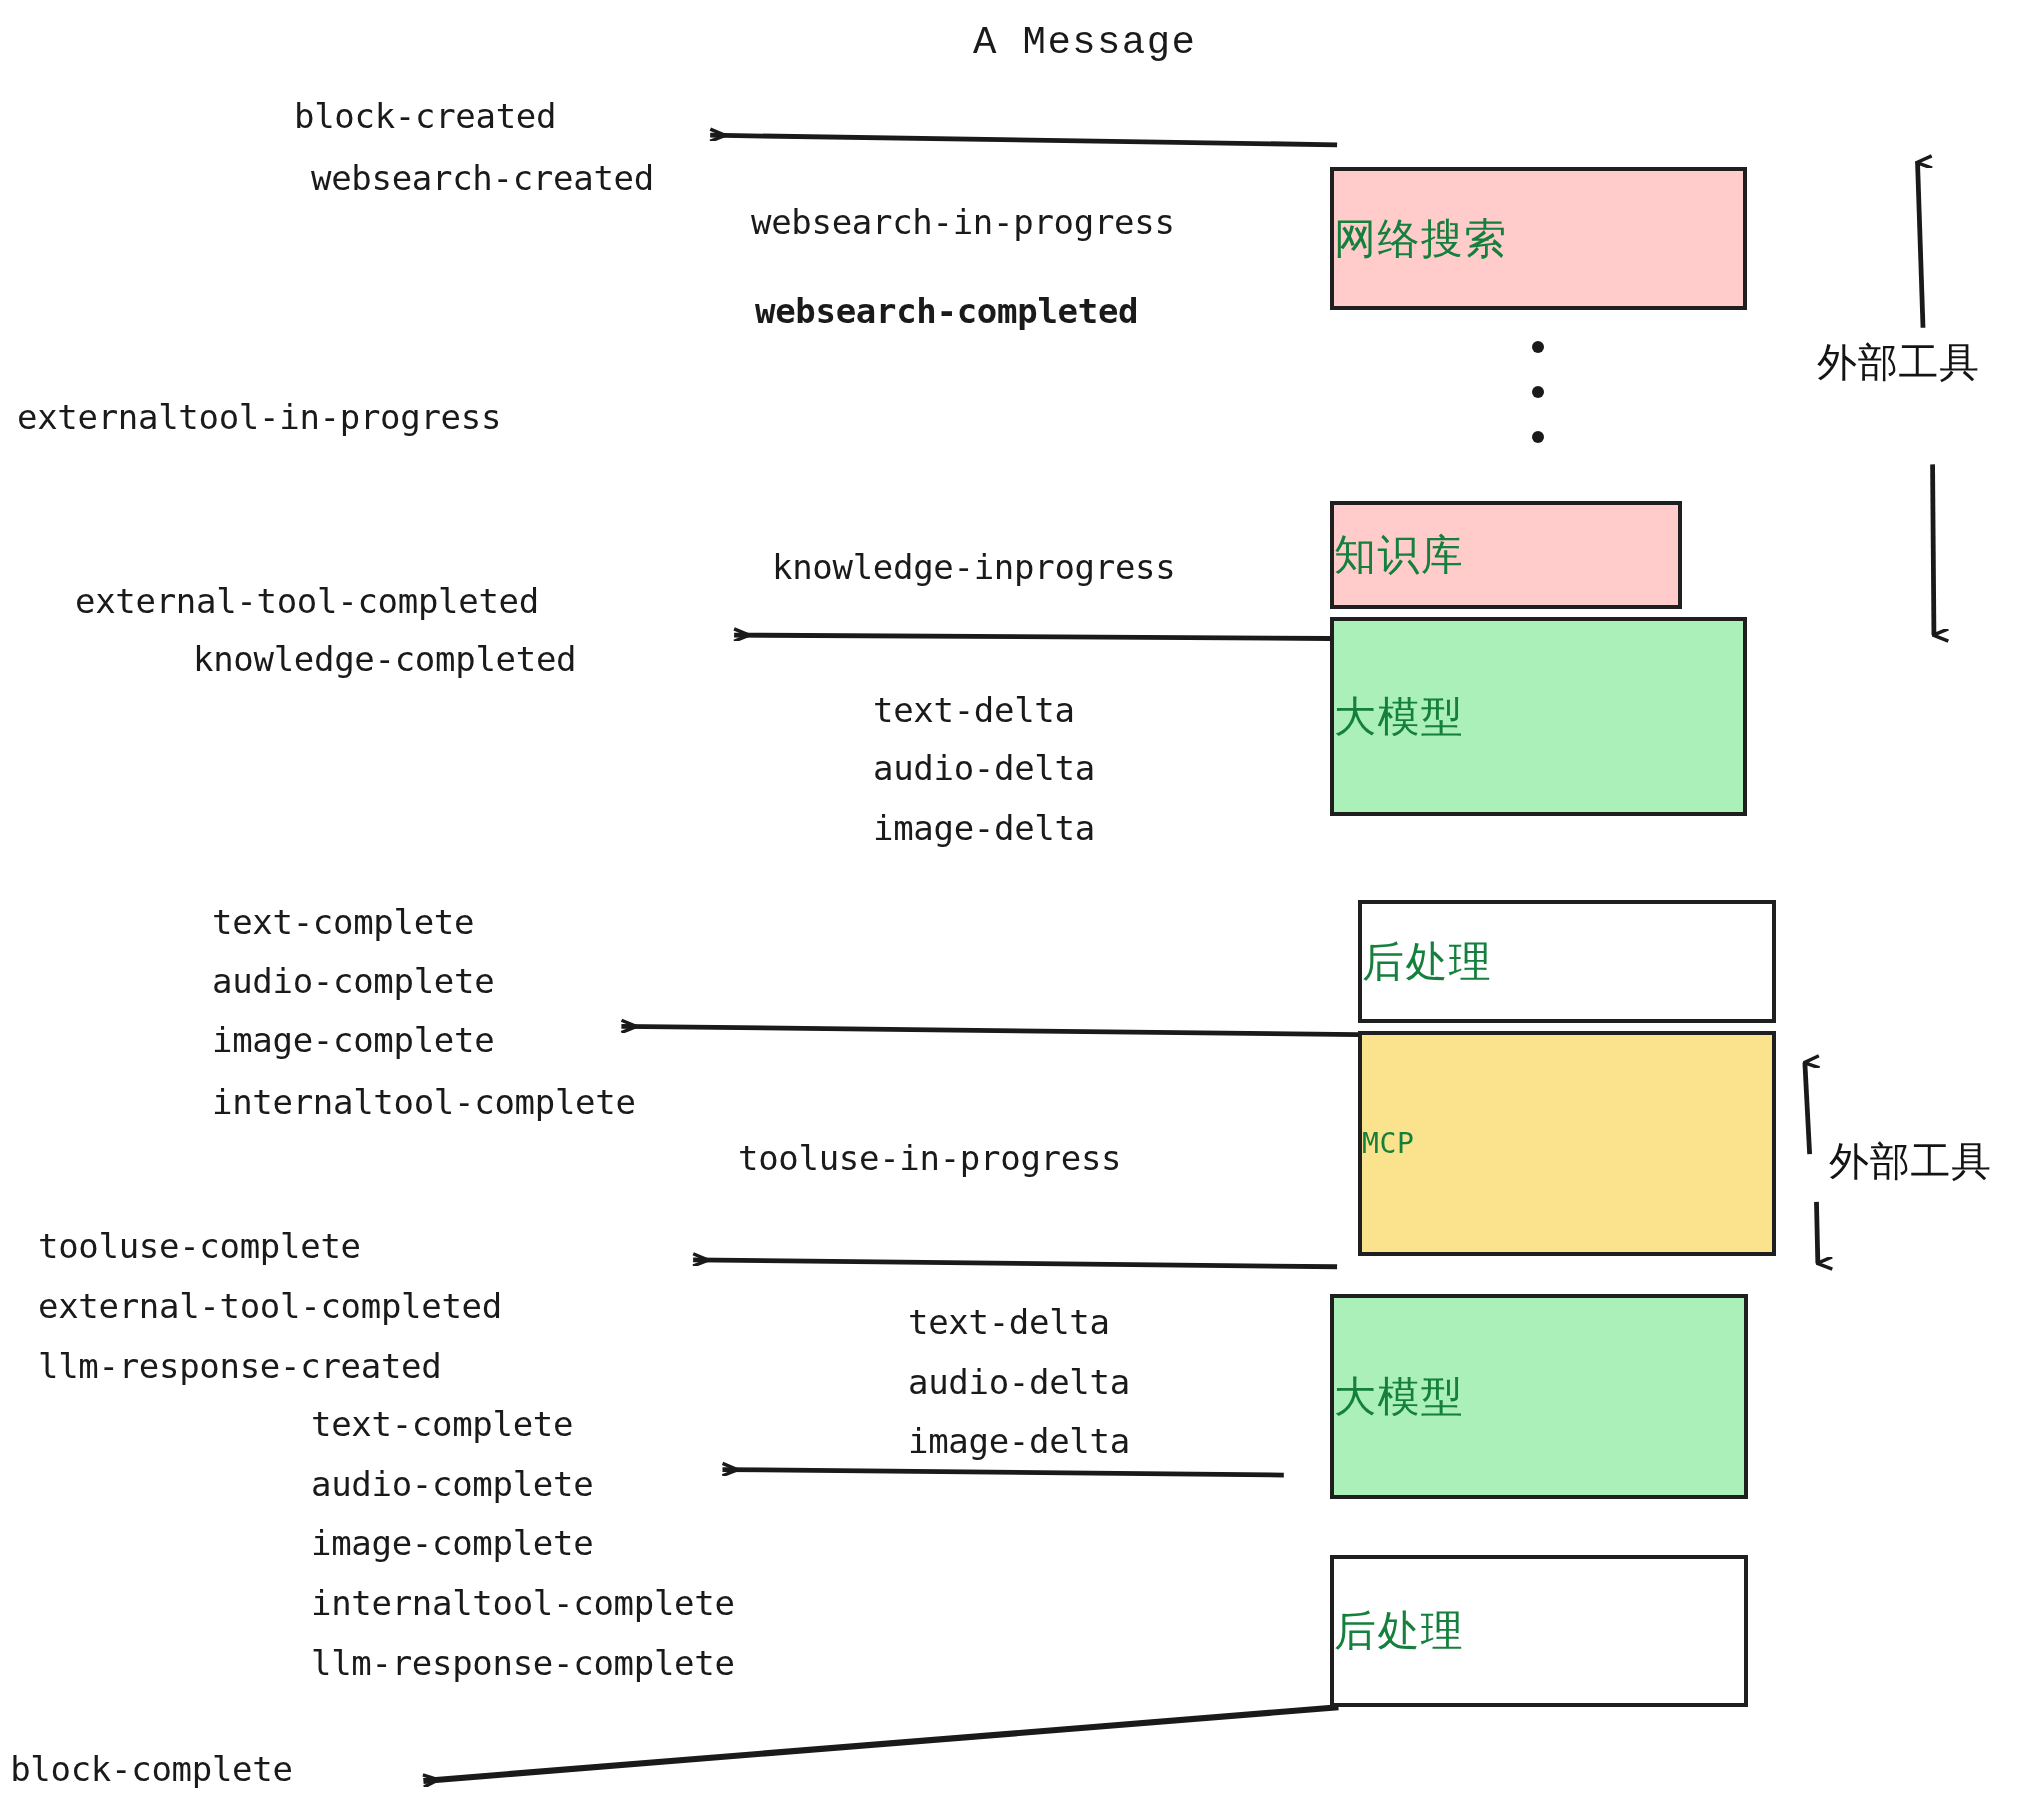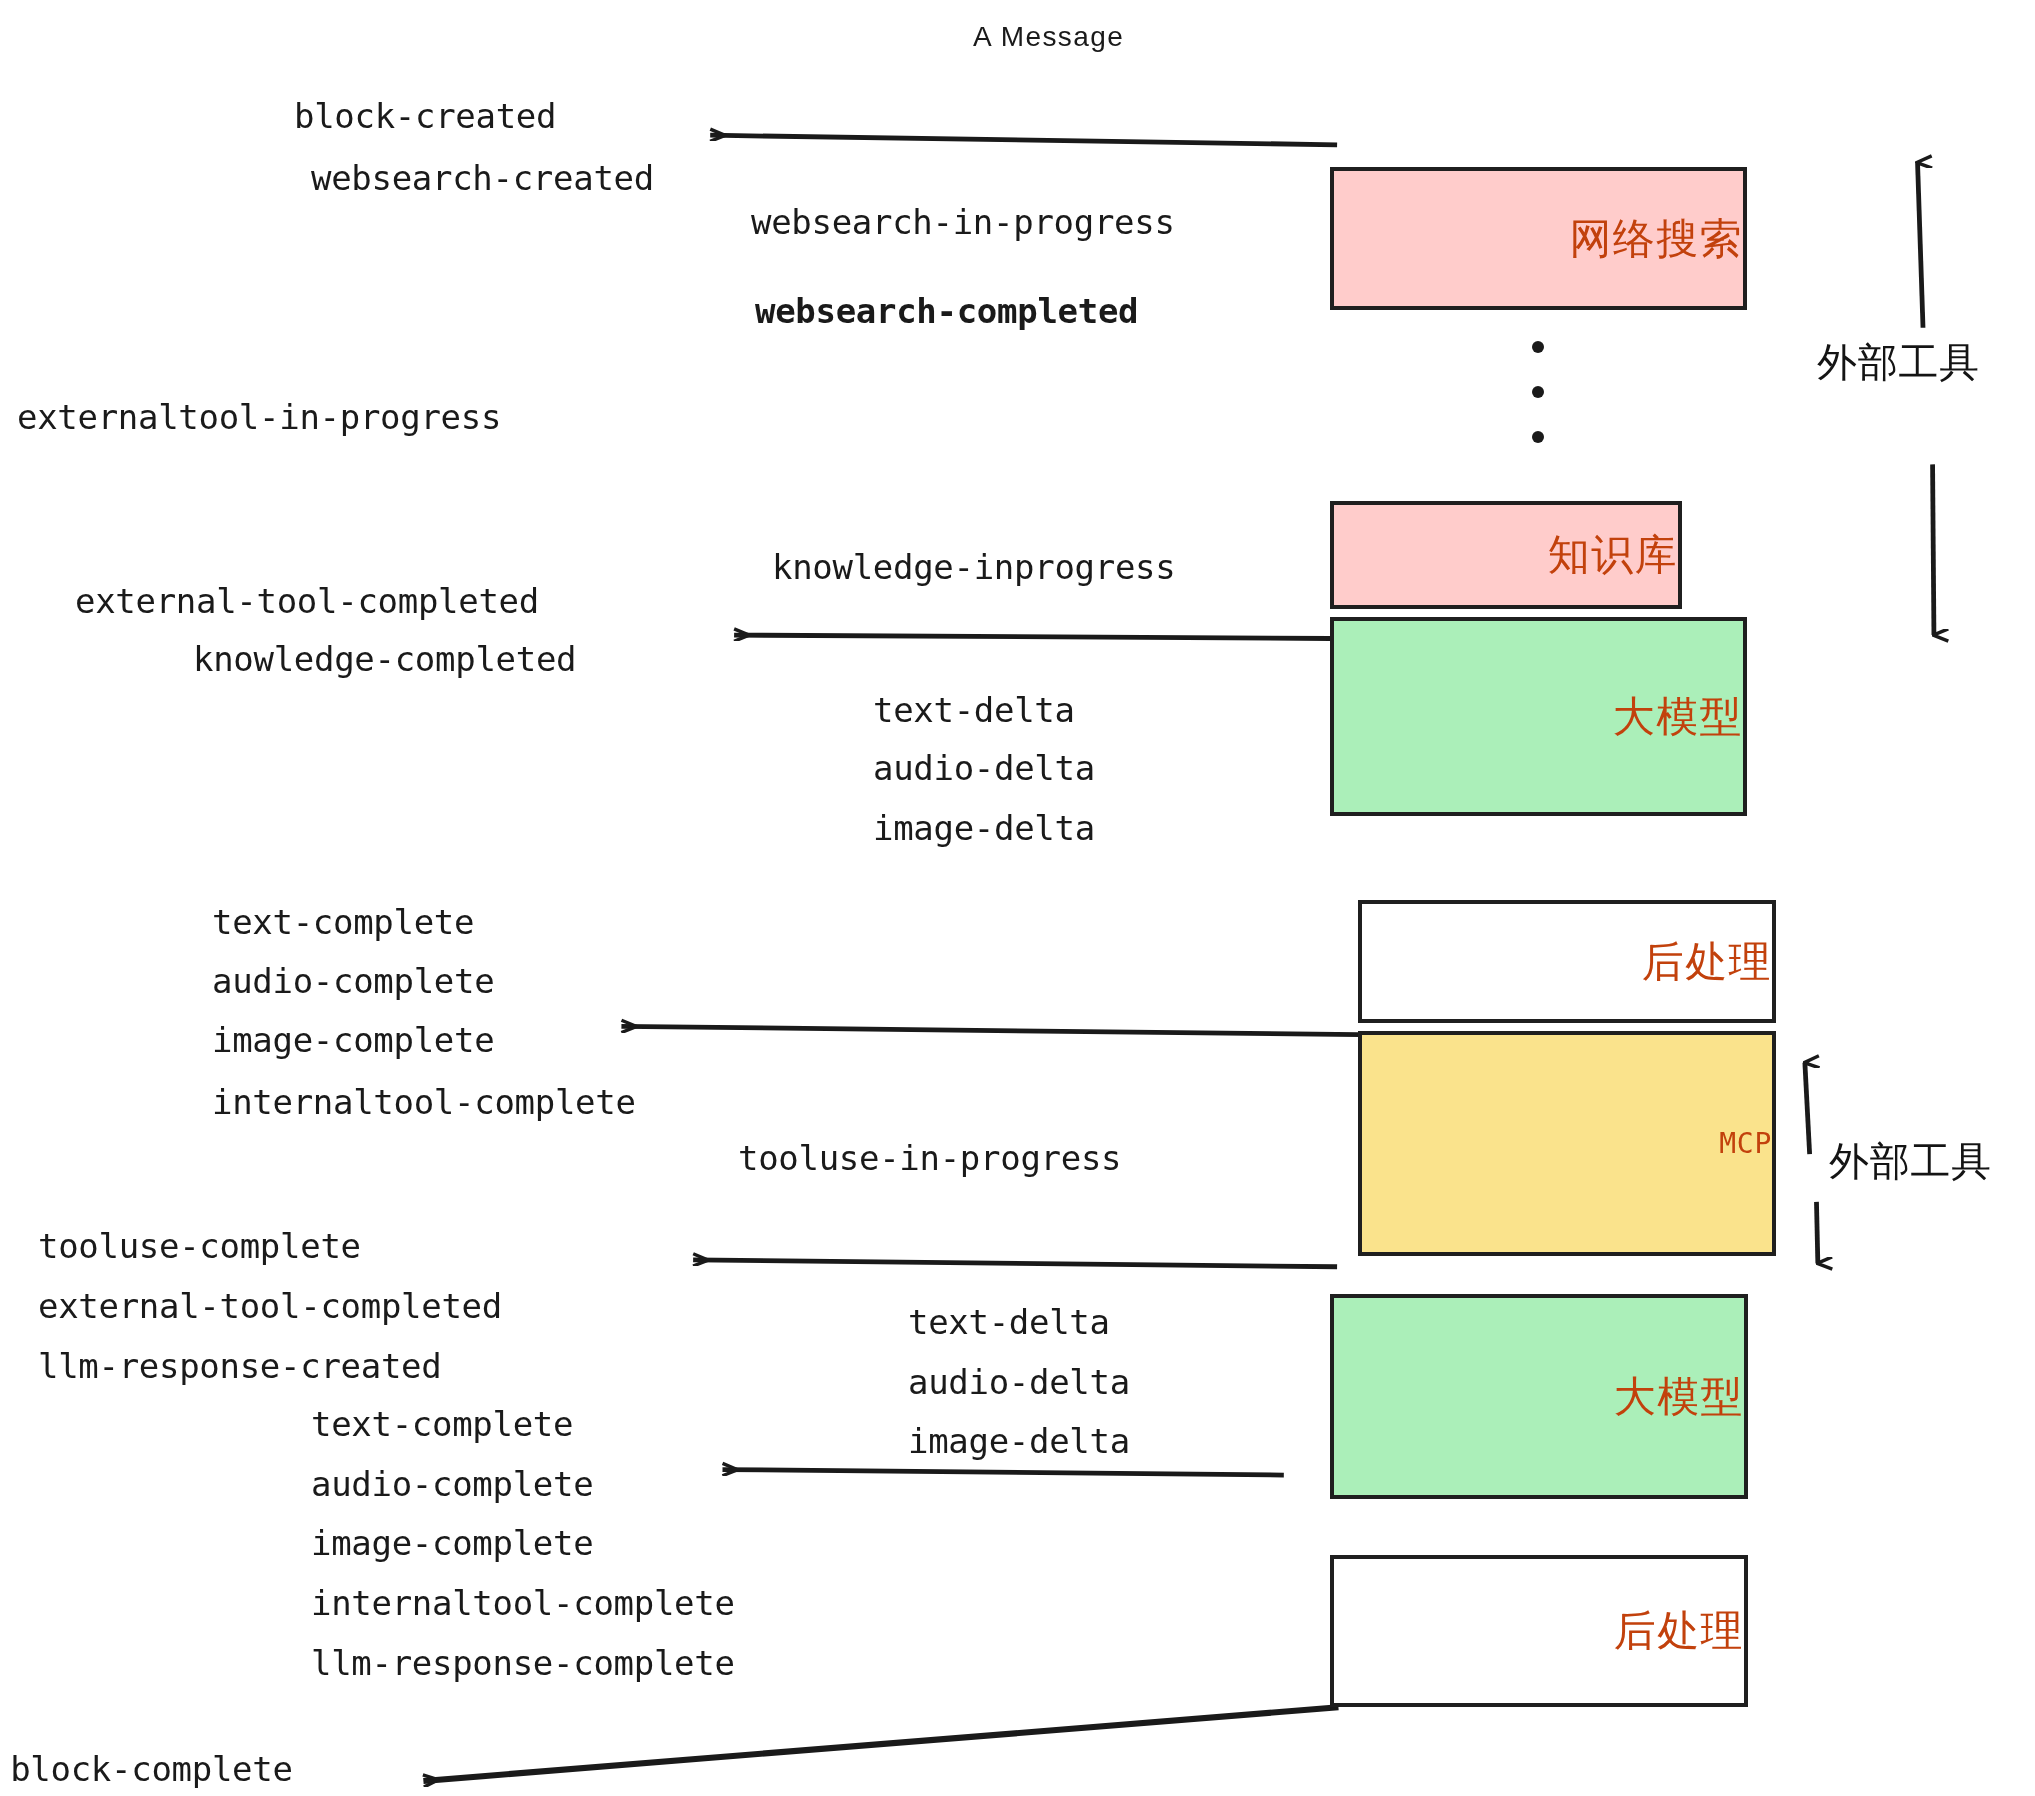--- a/index.html
+++ b/index.html
@@ -19,38 +19,37 @@
     position: absolute;
     font-family: "DejaVu Sans Mono", monospace;
     font-size: 34px;
     color: #1a1a1a;
     white-space: nowrap;
     letter-spacing: -0.3px;
     line-height: 1;
   }
   .title {
     position: absolute;
-    font-family: Liberation Sans, sans-serif;
-    font-size: 28px;
+    font-family: Liberation Mono, monospace;
+    font-size: 39px;
     color: #1a1a1a;
     white-space: nowrap;
     letter-spacing: 1.4px;
   }
   .node {
     position: absolute;
     box-sizing: border-box;
     border: 4.1px solid #1f1f1f;
     display: flex;
     align-items: center;
-    justify-content: flex-end;
+    justify-content: flex-start;
     font-family: "DejaVu Sans", sans-serif;
     font-size: 42px;
-    color: #c2410c;
+    color: #15803d;
     letter-spacing: 1.4px;
-    padding-left: 44px;
   }
   .node.mcp-label {
     font-family: "DejaVu Sans Mono", monospace;
     font-size: 28px;
     letter-spacing: 0.7px;
   }
   .sidelabel {
     position: absolute;
     font-family: Liberation Sans, sans-serif;
     font-size: 40px;

